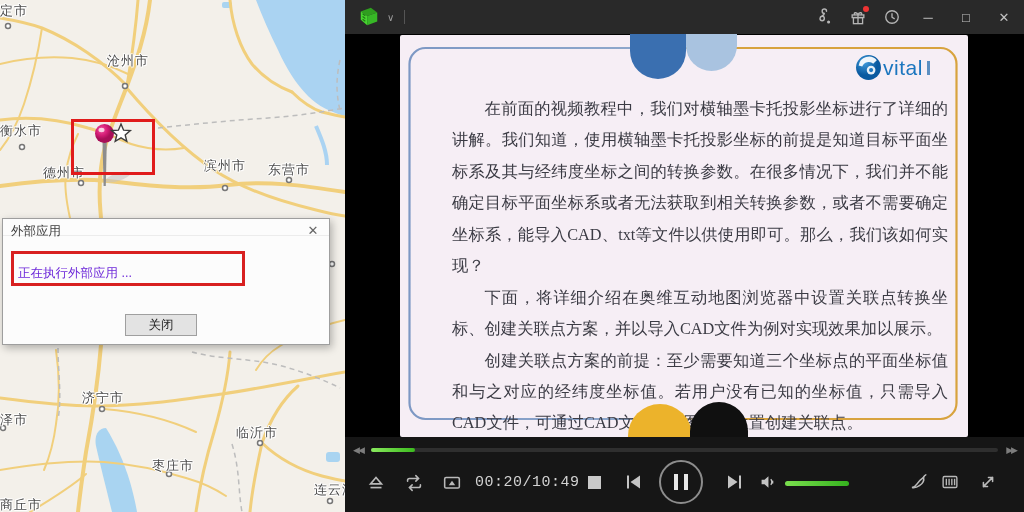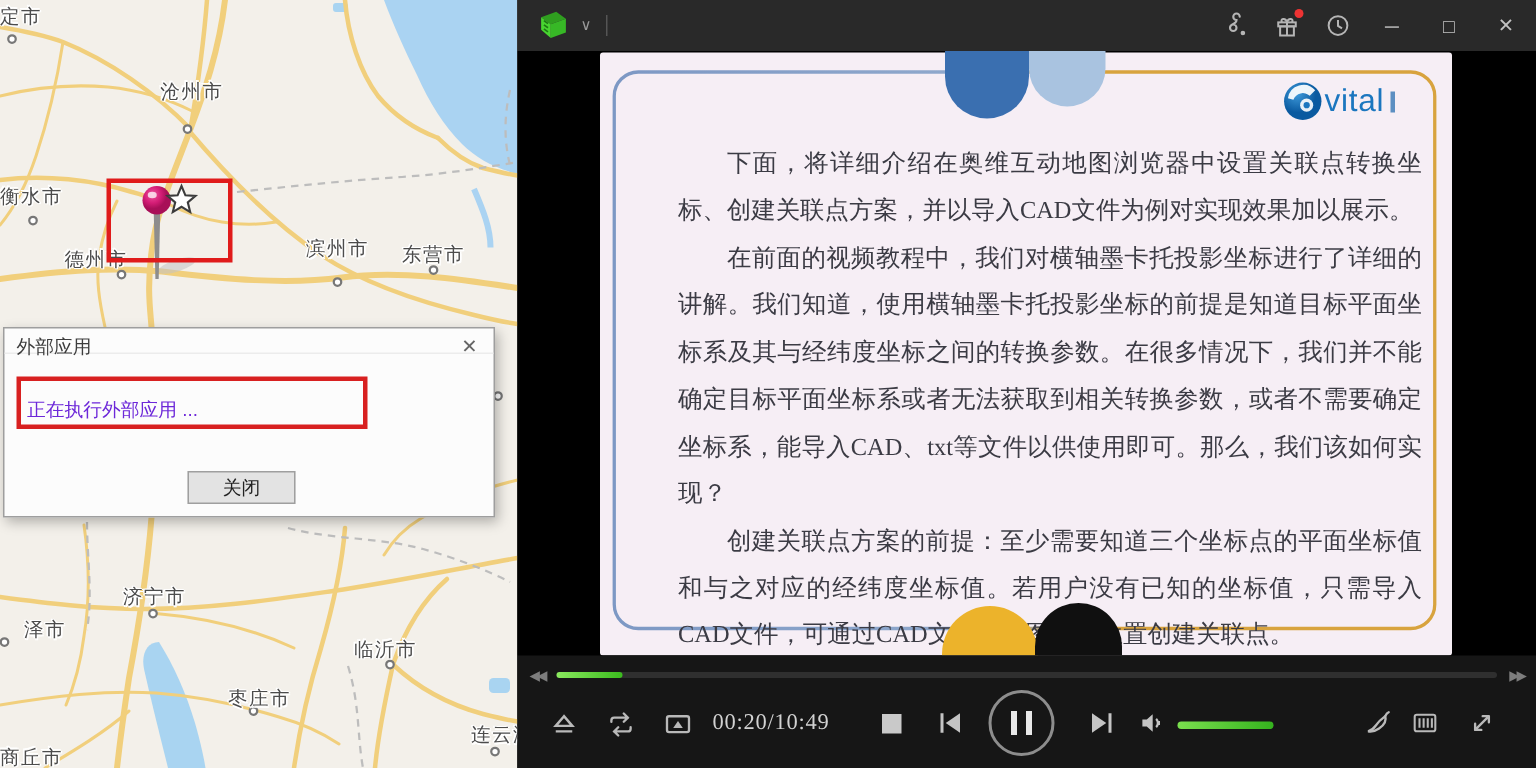--- a/index.html
+++ b/index.html
@@ -73,21 +73,21 @@
   .seek { height:22px; display:flex; align-items:center; padding:4px 8px 0; }
   .seekarr { color:#7d7d7d; font-size:9px; letter-spacing:-2px; cursor:pointer; }
   .seektrack { flex:1; height:4px; background:#2f2f2f; border-radius:2px; margin:0 8px;
                position:relative; cursor:pointer; }
   .seekfill { position:absolute; left:0; top:0; height:4px; width:7%;
               background:linear-gradient(90deg,#8ae95e,#3bbb1e); border-radius:2px; }
   .btnrow { position:relative; height:53px; }
   .cbtn { position:absolute; cursor:pointer; color:#b9b9b9; }
   .cbtn svg { display:block; }
   .timec { position:absolute; left:130px; top:15px; color:#d2d2d2; font-size:15px;
-           font-family:Liberation Serif, serif; letter-spacing:.5px; }
+           font-family:Liberation Mono, monospace; letter-spacing:.5px; }
   .stopbtn { left:243px; top:17px; width:13px; height:13px; background:#c9c9c9; }
   .pausebtn { left:314px; top:1px; width:44px; height:44px; border:2px solid #8d8d8d;
               border-radius:50%; display:flex; align-items:center; justify-content:center; gap:6px; }
   .pausebtn i { display:block; width:4px; height:16px; background:#e8e8e8; }
   .volbar { left:440px; top:22px; width:64px; height:5px; border-radius:3px;
             background:linear-gradient(90deg,#7adf4e,#35b21e); }
 </style>
 </head>
 <body>
 
@@ -166,21 +166,21 @@
     </svg>
 
     <span class="citylabel" style="left:0;top:2px">定市</span>
     <span class="citylabel" style="left:107px;top:52px">沧州市</span>
     <span class="citylabel" style="left:0;top:122px">衡水市</span>
     <span class="citylabel" style="left:43px;top:164px">德州市</span>
     <span class="citylabel" style="left:204px;top:157px">滨州市</span>
     <span class="citylabel" style="left:268px;top:161px">东营市</span>
     <span class="citylabel wrap" style="left:328px;top:240px">坊市</span>
     <span class="citylabel" style="left:82px;top:389px">济宁市</span>
-    <span class="citylabel" style="left:16px;top:411px">泽市</span>
+    <span class="citylabel" style="left:0;top:411px">泽市</span>
     <span class="citylabel" style="left:236px;top:424px">临沂市</span>
     <span class="citylabel" style="left:152px;top:457px">枣庄市</span>
     <span class="citylabel" style="left:0;top:496px">商丘市</span>
     <span class="citylabel" style="left:314px;top:481px">连云港</span>
 
     <div class="map-redrect"></div>
   </div>
 
   <div class="dialog">
     <div class="dlg-title">
@@ -253,22 +253,22 @@
               </radialGradient>
             <circle r="12" fill="url(#lg)"></circle>
             <path d="M-9.5,-2 A10 10 0 0 1 8,-7 L4.5,-3.5 A6.5 6.5 0 0 0 -6,-1 Z" fill="#fff" opacity=".92"></path>
             <circle cx="2.5" cy="2.5" r="4.2" fill="#fff" opacity=".9"></circle>
             <circle cx="2.5" cy="2.5" r="2" fill="#1b76bf"></circle>
           </svg>
           <span class="logo-text">vital</span>
           <span class="logo-dash"></span>
         </div>
         <div class="slidetext">
+          <p>在前面的视频教程中，我们对横轴墨卡托投影坐标进行了详细的讲解。我们知道，使用横轴墨卡托投影坐标的前提是知道目标平面坐标系及其与经纬度坐标之间的转换参数。在很多情况下，我们并不能确定目标平面坐标系或者无法获取到相关转换参数，或者不需要确定坐标系，能导入CAD、txt等文件以供使用即可。那么，我们该如何实现？</p>
           <p>下面，将详细介绍在奥维互动地图浏览器中设置关联点转换坐标、创建关联点方案，并以导入CAD文件为例对实现效果加以展示。</p>
-          <p>在前面的视频教程中，我们对横轴墨卡托投影坐标进行了详细的讲解。我们知道，使用横轴墨卡托投影坐标的前提是知道目标平面坐标系及其与经纬度坐标之间的转换参数。在很多情况下，我们并不能确定目标平面坐标系或者无法获取到相关转换参数，或者不需要确定坐标系，能导入CAD、txt等文件以供使用即可。那么，我们该如何实现？</p>
           <p>创建关联点方案的前提：至少需要知道三个坐标点的平面坐标值和与之对应的经纬度坐标值。若用户没有已知的坐标值，只需导入CAD文件，可通过CAD文件与地图实际位置创建关联点。</p>
         </div>
       </div>
       <div class="decor dc-blue1"></div>
       <div class="decor dc-blue2"></div>
       <div class="decor dc-gold"></div>
       <div class="decor dc-black"></div>
     </div>
 
     <div class="pcontrols">

